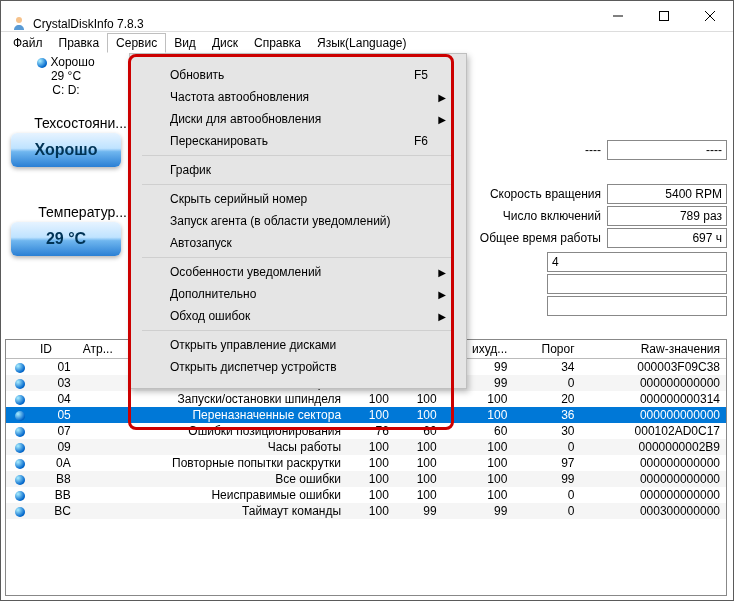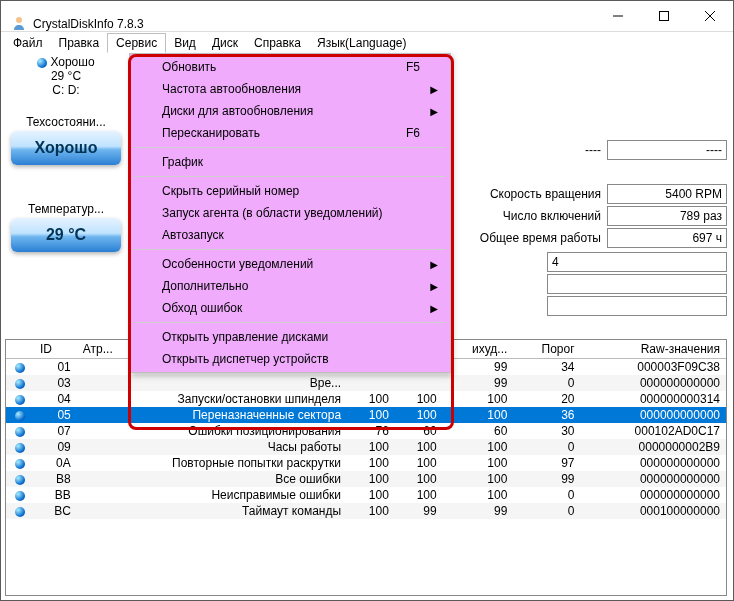--- a/index.html
+++ b/index.html
@@ -13,21 +13,21 @@
   .titlebar .win-btn{width:46px;height:30px;display:flex;align-items:center;justify-content:center;color:#555}
   
   .menubar{height:22px;display:flex;align-items:center;padding:0 4px;background:#fff}
   .menubar .item{padding:2px 8px;cursor:default}
   .menubar .item.open{background:#fff;border:1px solid #bfbfbf;border-bottom:1px solid #fff;position:relative;z-index:31}
   
   .body{position:absolute;top:52px;left:0;right:0;bottom:0}
   .left{position:absolute;left:4px;top:2px;width:122px}
   .health-summary{text-align:center;line-height:14px}
   .bullet{display:inline-block;width:10px;height:10px;border-radius:50%;background:radial-gradient(circle at 30% 30%,#aef,#06c 70%,#036);vertical-align:middle;margin-right:3px}
-  .section-label{margin-top:18px;text-align:center;font-size:12px}
+  .section-label{margin-top:18px;text-align:right;font-size:14px}
   .pill{margin:2px auto;width:110px;height:34px;border-radius:6px;display:flex;align-items:center;justify-content:center;font-weight:700;font-size:16px;color:#035;box-shadow:0 2px 4px rgba(0,0,0,.3)}
   .pill.blue{background:linear-gradient(#e6f3ff 0%,#bfe3ff 45%,#6fb6ef 55%,#2a7fd4 100%)}
   
   .right{position:absolute;left:448px;right:6px;top:85px}
   .big-title{position:absolute;left:180px;top:70px;font-size:26px;font-weight:600}
   .info-row{display:flex;justify-content:flex-end;align-items:center;margin:2px 0}
   .info-row .lbl{font-size:12px;margin-right:6px}
   .info-row .val{width:110px;height:18px;line-height:18px;border:1px solid #888;text-align:right;padding:0 4px;font-size:12px;background:#fff}
   .info-row.wide .val{width:170px}
   
@@ -35,21 +35,21 @@
   table{border-collapse:collapse;width:100%;font-size:12px}
   thead th{background:#fff;border-bottom:1px solid #bbb;font-weight:400;text-align:right;padding:2px 6px;position:sticky;top:0;white-space:nowrap}
   thead th.l{text-align:left}
   tbody td{padding:1px 6px;text-align:right;white-space:nowrap}
   tbody td.l{text-align:right}
   tbody tr:nth-child(even){background:#f5f5f5}
   tbody tr.sel{background:#0078d7;color:#fff}
   tbody tr.sel .bullet{filter:none}
   td.icon{width:16px;text-align:center}
   
-  .dropdown{position:absolute;left:128px;top:52px;width:316px;background:#f0abfc;border:1px solid #bfbfbf;box-shadow:2px 3px 6px rgba(0,0,0,.25);z-index:30;padding:2px}
+  .dropdown{position:absolute;left:128px;top:52px;width:316px;background:#e5e5e5;border:1px solid #bfbfbf;box-shadow:2px 3px 6px rgba(0,0,0,.25);z-index:30;padding:10px}
   .dropdown .mi{display:flex;align-items:center;height:22px;padding:0 28px 0 30px;position:relative;cursor:default}
   .dropdown .mi .shortcut{margin-left:auto;color:#000}
   .dropdown .mi .arrow{position:absolute;right:10px;font-size:10px}
   .dropdown hr{border:none;border-top:1px solid #cfcfcf;margin:3px 2px}
   .bars{position:absolute;left:130px;top:108px;right:300px}
   .bar{height:18px;border:1px solid #888;margin:2px 0;background:#fff}
   .bar.gradient{background:linear-gradient(#fff,#ddd)}
 </style>
 </head>
 <body>
@@ -249,21 +249,21 @@
               <td>000000000000</td>
             </tr>
             <tr>
               <td class="icon l"><span class="bullet"></span></td>
               <td class="l">BC</td>
               <td class="l">Таймаут команды</td>
               <td>100</td>
               <td>99</td>
               <td>99</td>
               <td>0</td>
-              <td>000100000000</td>
+              <td>000300000000</td>
             </tr>
           </tbody>
       </table>
     </div>
   </div>
 
   <div class="dropdown" id="dropdown">
       <div class="mi">
         <span>Обновить</span>
         <span class="shortcut">F5</span>

